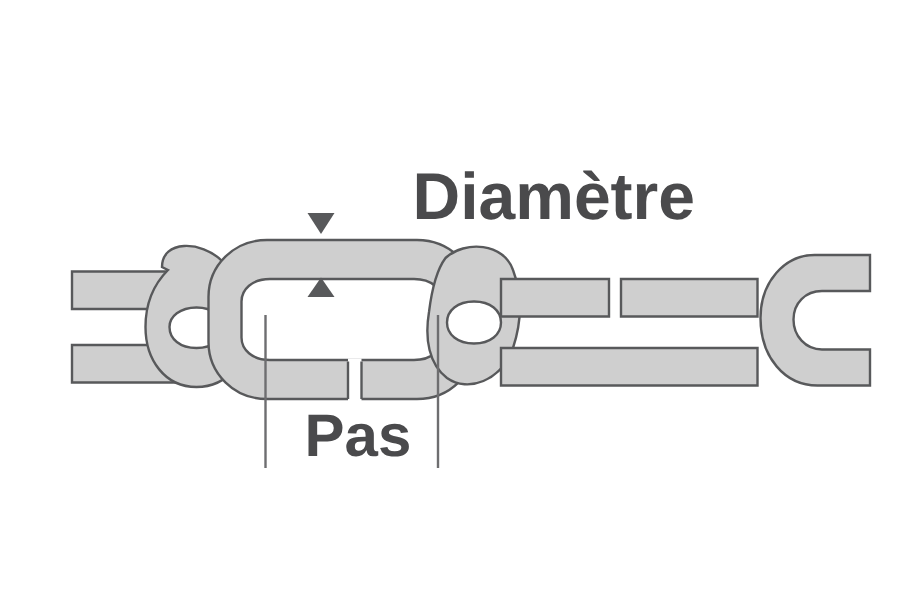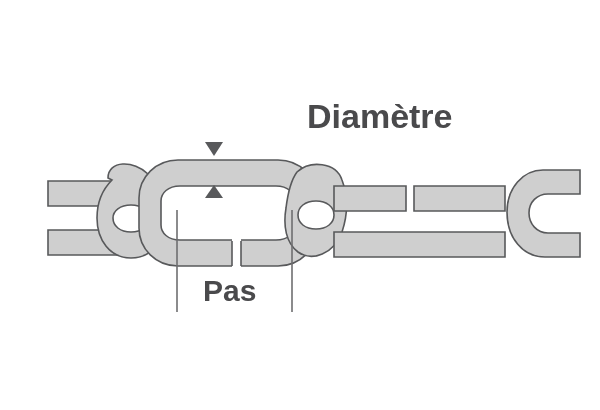--- a/index.html
+++ b/index.html
@@ -26,29 +26,28 @@
   .label-text {
     position: absolute;
     font-family: "Liberation Sans", sans-serif;
     font-weight: bold;
     color: #4a4a4c;
     white-space: nowrap;
     letter-spacing: 0px;
   }
   #label-diametre {
     left: 275px;
-    top: 96px;
-    font-size: 34px;
+    top: 112px;
+    font-size: 44px;
     line-height: 40px;
-    margin-left: 32px;
   }
   #label-pas {
     left: 203px;
     top: 272px;
-    font-size: 30px;
+    font-size: 40px;
     line-height: 38px;
   }
 </style>
 </head>
 <body>
 
 <div id="canvas">
 
   <svg id="diagram-svg" viewBox="0 0 600 410" xmlns="http://www.w3.org/2000/svg">
 

